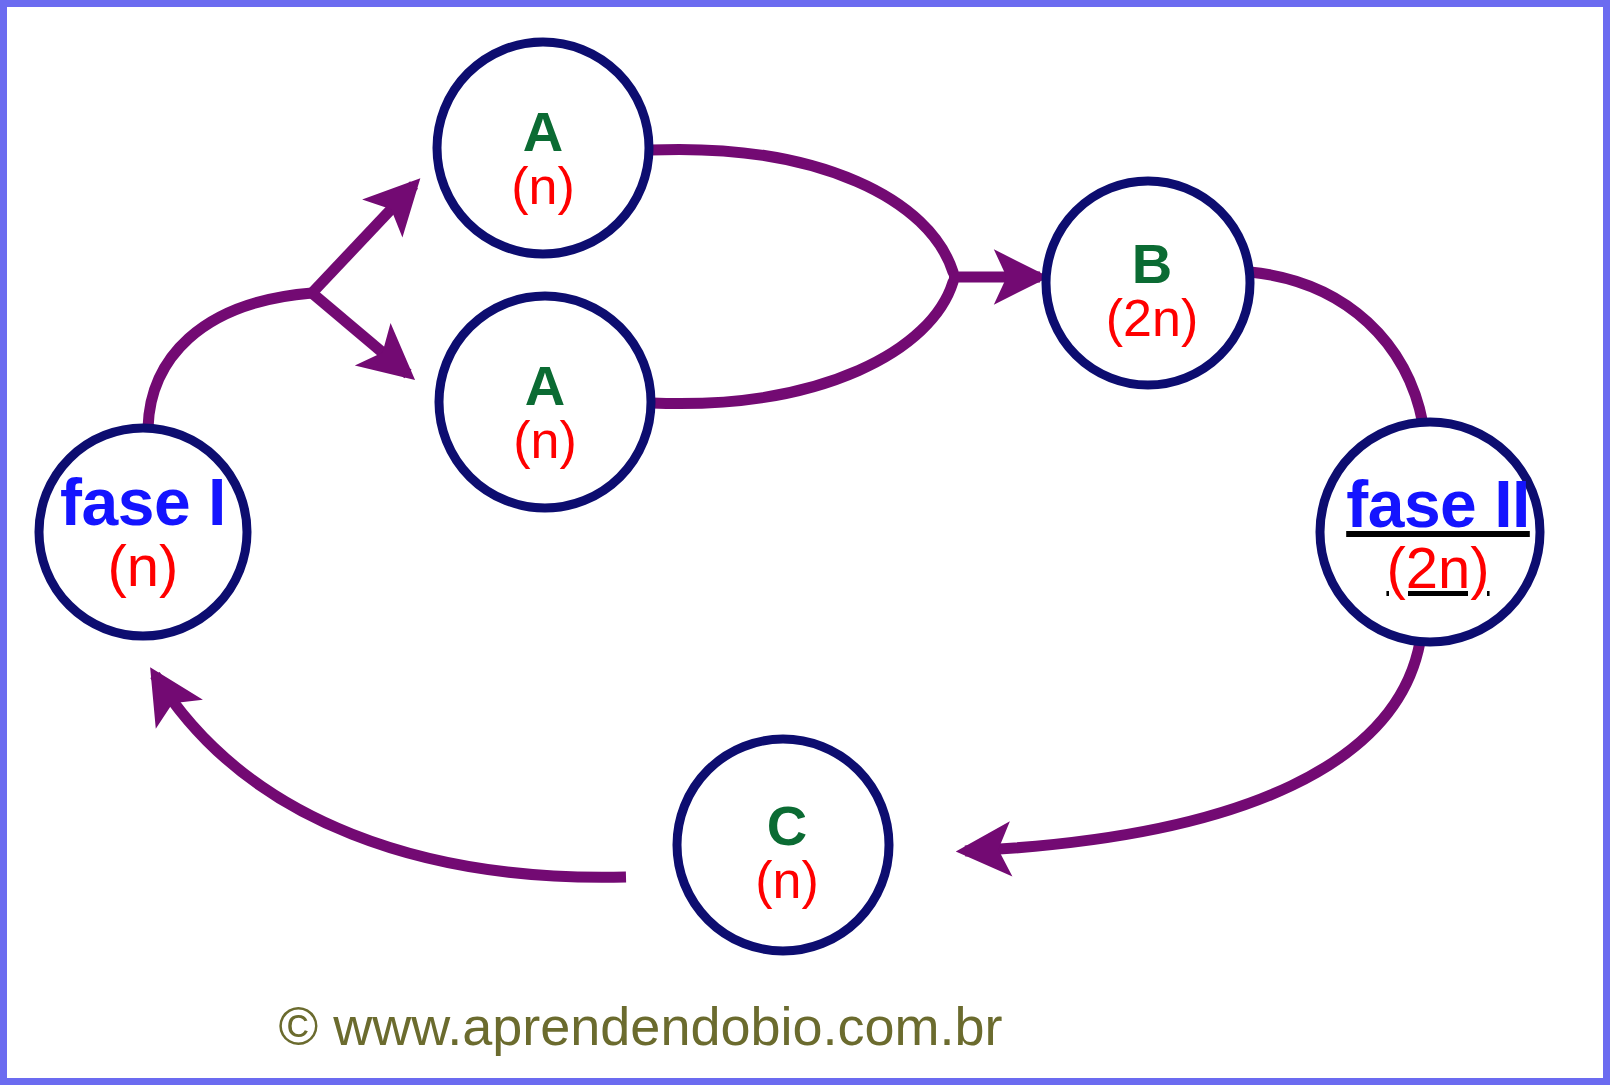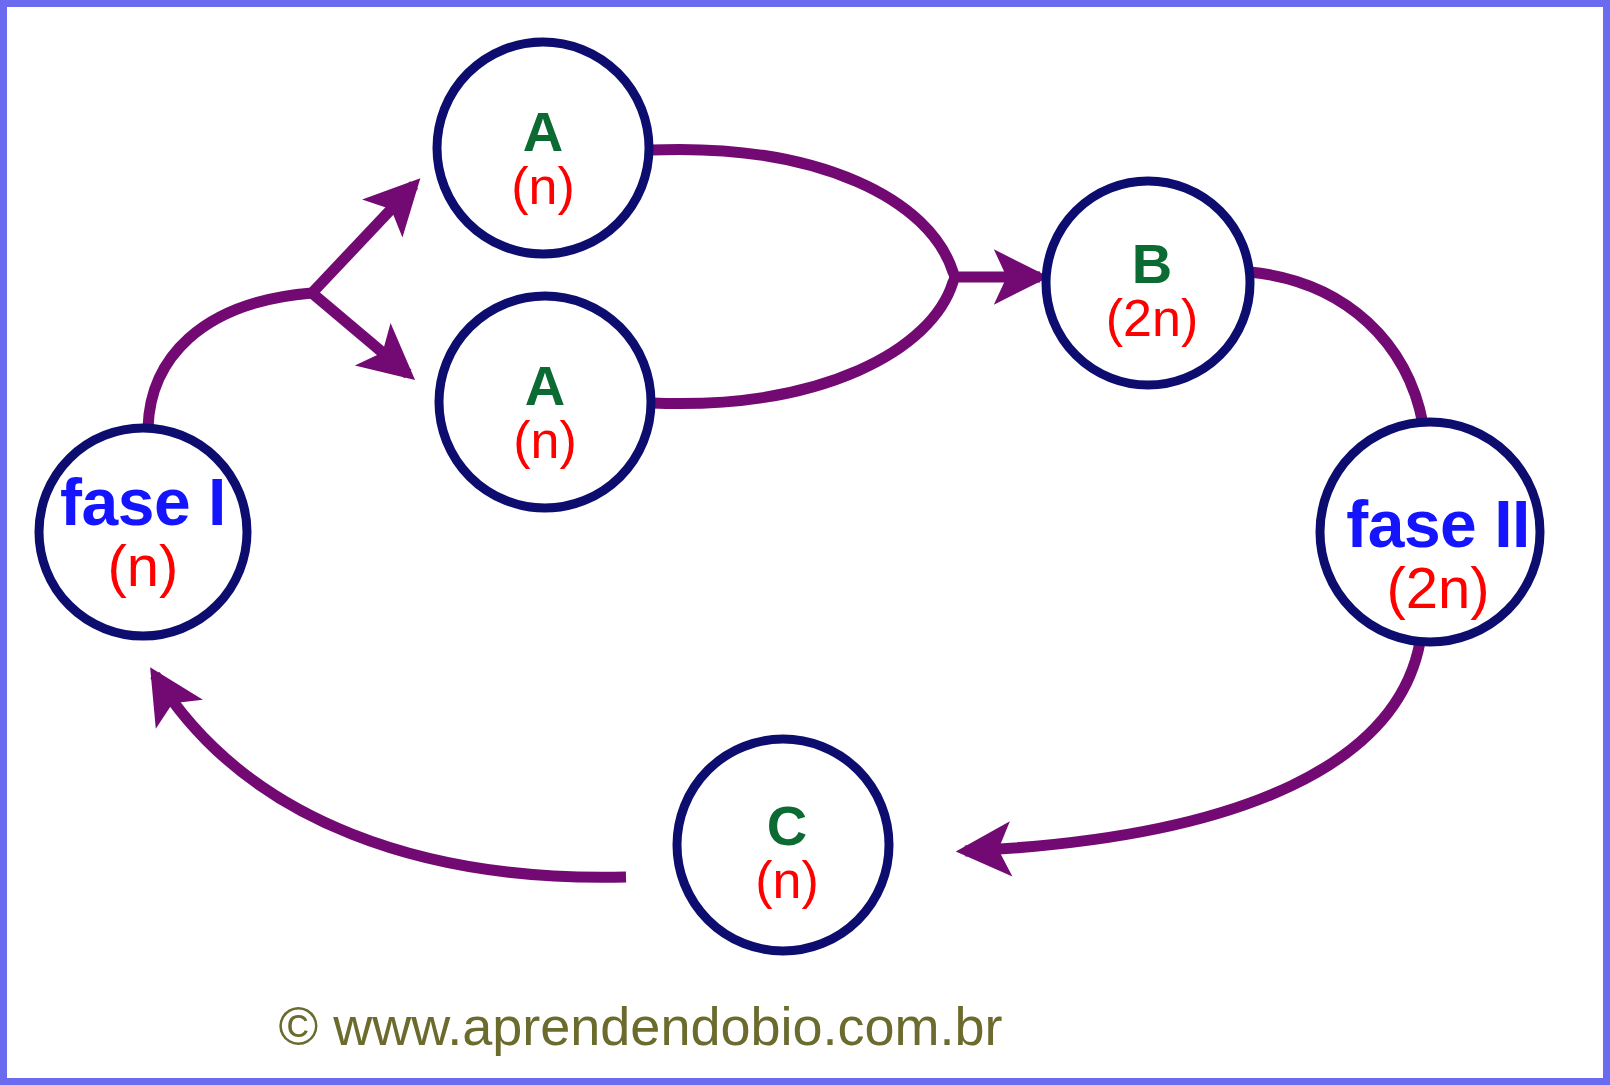--- a/index.html
+++ b/index.html
@@ -152,21 +152,21 @@
     <div class="node-text cell-node" style="left:545px; top:412px;">
       <span class="primary">A</span>
       <span class="ploidy">(n)</span>
     </div>
 
     <div class="node-text cell-node" style="left:1152px; top:290px;">
       <span class="primary">B</span>
       <span class="ploidy">(2n)</span>
     </div>
 
-    <div class="node-text phase-node" style="left:1438px; top:554px;">
+    <div class="node-text phase-node" style="left:1438px; top:534px;text-decoration:underline;">
       <span class="primary">fase II</span>
       <span class="ploidy">(2n)</span>
     </div>
 
     <div class="node-text cell-node" style="left:787px; top:852px;">
       <span class="primary">C</span>
       <span class="ploidy">(n)</span>
     </div>
 
   </div>

